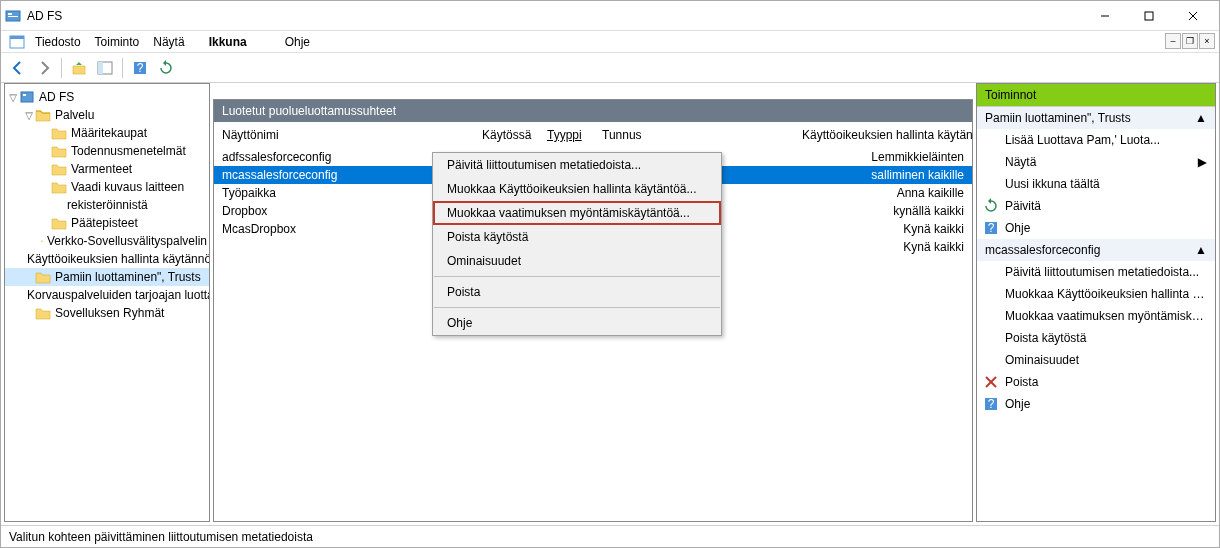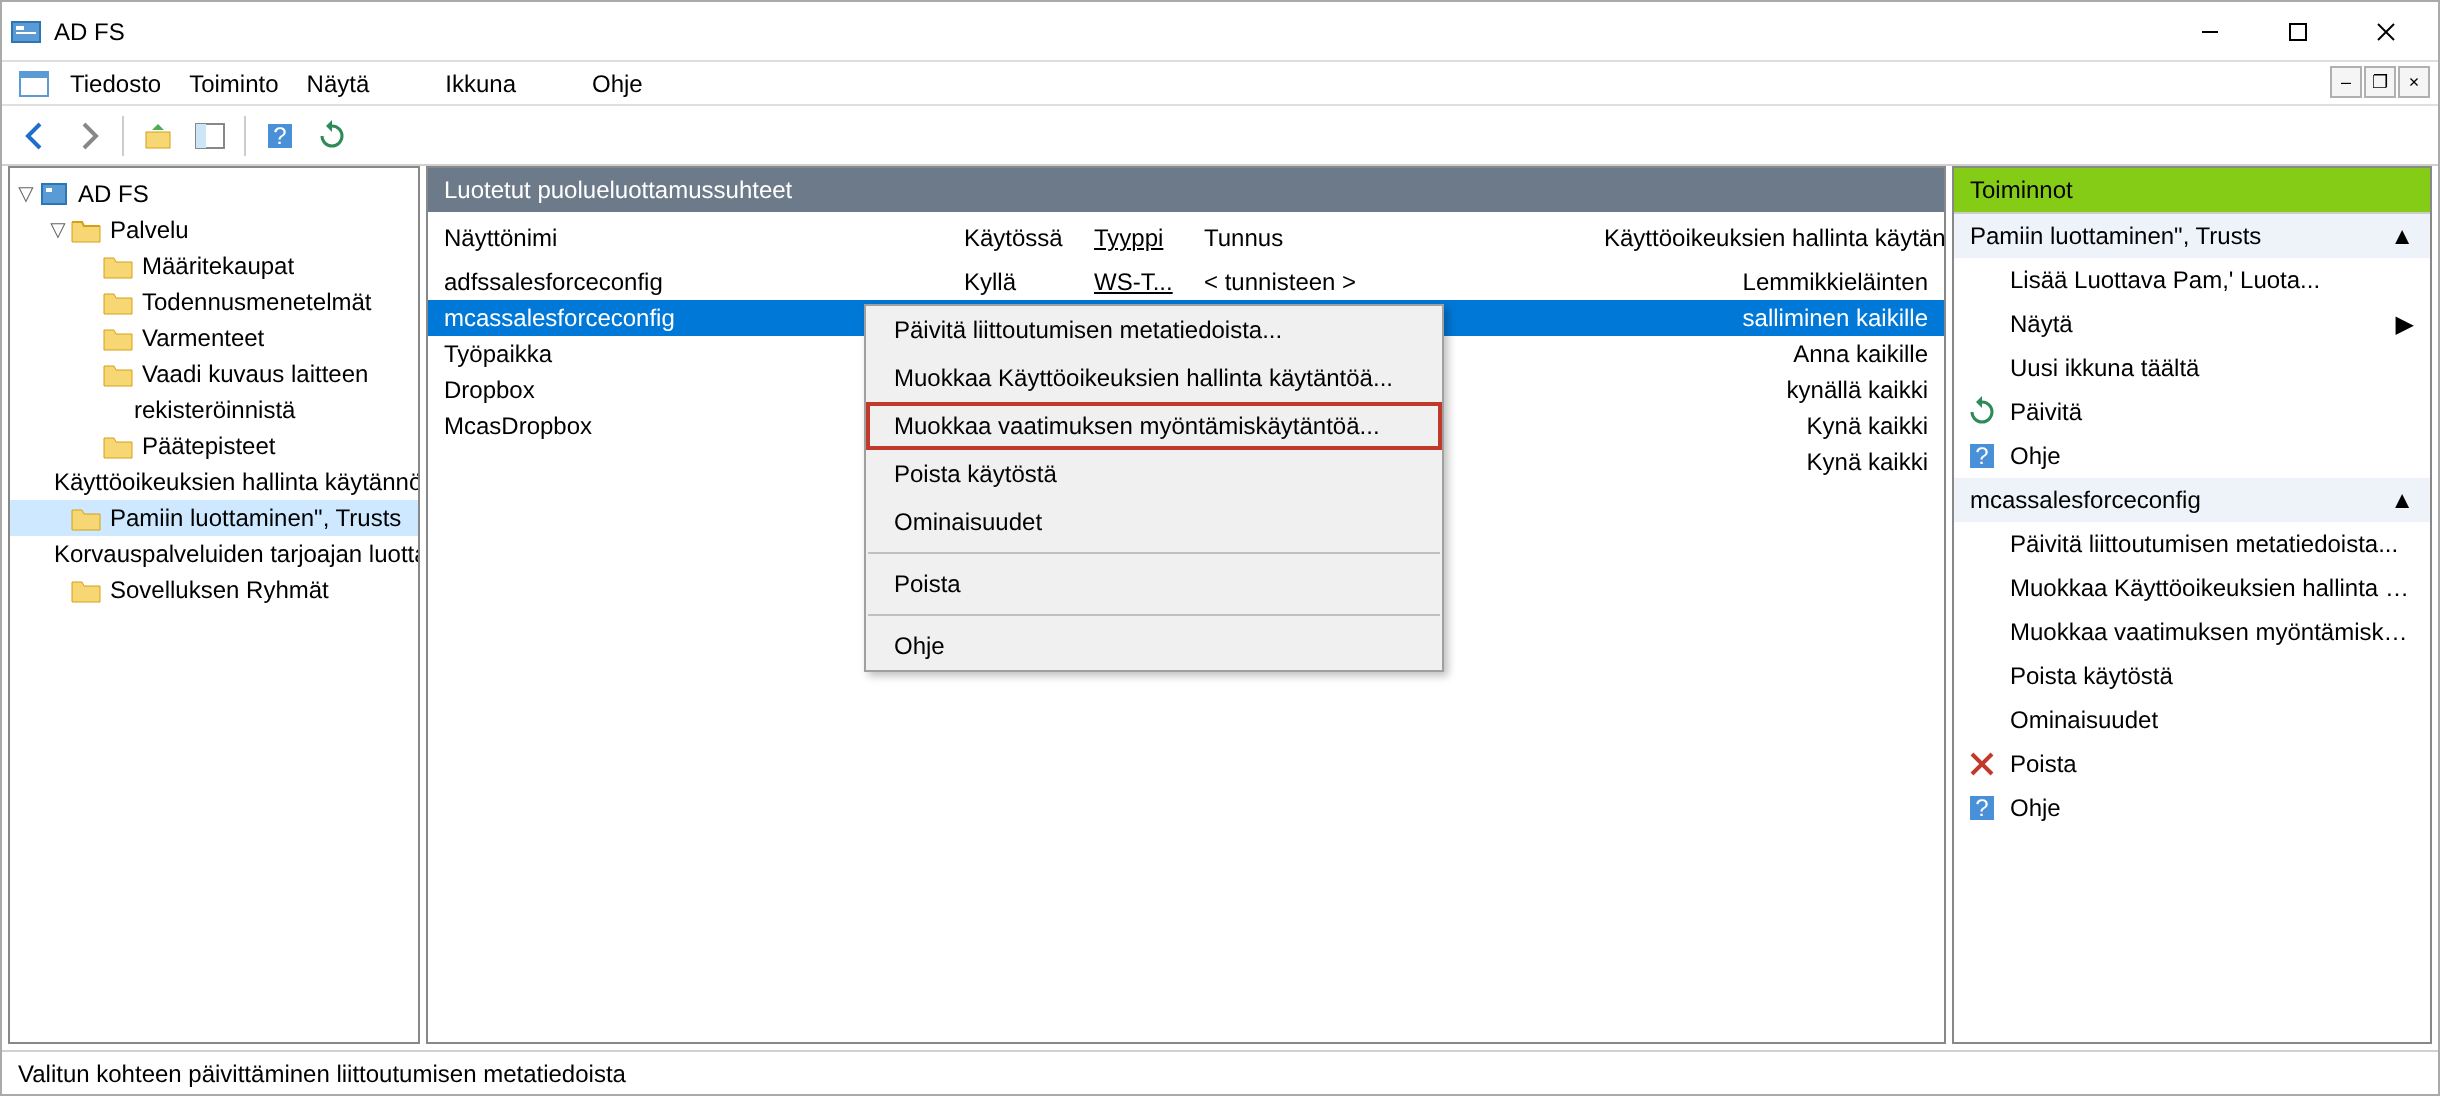--- a/index.html
+++ b/index.html
@@ -16,21 +16,21 @@
 .toolbar { height:30px; display:flex; align-items:center; gap:4px; padding:0 6px; border-bottom:1px solid #d0d0d0;}
 .tool-btn { width:22px;height:22px;display:flex;align-items:center;justify-content:center;border:1px solid transparent;}
 .divider { width:1px;height:20px;background:#ccc;margin:0 2px;}
 .main-area { flex:1; display:flex; overflow:hidden;}
 .tree-pane { width:206px; border:1px solid #888; margin:0 3px 3px 3px; overflow:auto; background:#fff; padding:4px 0;}
 .tree-item { display:flex; align-items:center; padding:1px 2px; white-space:nowrap; height:18px;}
 .tree-item.selected { background:#cde8ff;}
 .tree-toggle { width:12px; text-align:center; font-size:10px; color:#666;}
 .tree-icon { width:16px;height:16px;margin-right:4px;}
 .folder { fill:#f7d774; stroke:#d4a017; stroke-width:0.5;}
-.content-pane { flex:1; display:flex;flex-direction:column; border:1px solid #888; margin:0 3px 3px 0; overflow:hidden;}
+.content-pane { flex:1; display:flex;flex-direction:column; border:1px solid #888; margin:16px 3px 3px 0; overflow:hidden;}
 .content-header { background:#6c7a89;color:#fff;padding:4px 8px;font-size:12px;}
 .content-body { flex:1; overflow:auto; position:relative;}
 .list-header { display:flex; padding:4px 0; }
 .list-header .col { padding:2px 8px; white-space:nowrap; overflow:hidden;}
 .list-row { display:flex; padding:0; height:18px; align-items:center;}
 .list-row.selected { background:#0078d7; color:#fff;}
 .list-row .col { padding:1px 8px; white-space:nowrap; overflow:hidden;}
 .col-name{width:260px;} .col-enabled{width:65px;} .col-type{width:55px;text-decoration:underline;} .col-id{width:200px;} .col-access{flex:1;text-align:right;padding-right:16px;}
 .context-menu { position:absolute; left:432px; top:152px; width:290px; background:#f0f0f0; border:1px solid #a0a0a0; box-shadow:2px 2px 4px rgba(0,0,0,0.25); z-index:100;}
 .ctx-item { padding:5px 14px; white-space:nowrap;}
@@ -76,21 +76,21 @@
 
 <div class="menubar">
   <svg width="16" height="16" viewBox="0 0 16 16">
       <rect x="1" y="2" width="14" height="12" fill="#fff" stroke="#5b9bd5"></rect>
       <rect x="1" y="2" width="14" height="3" fill="#5b9bd5"></rect>
     </svg>
   <div id="menu-items" style="display:flex;gap:2px;">
       <div class="menu-item">Tiedosto</div>
       <div class="menu-item">Toiminto</div>
       <div class="menu-item">Näytä</div>
-      <div class="menu-item" style="margin-left: 24px;">Ikkuna</div>
+      <div class="menu-item" style="margin-left: 10px; font-weight: bold;">Ikkuna</div>
       <div class="menu-item" style="margin-left: 24px;">Ohje</div>
     </div>
   <div class="mini-btns">
     <div class="mini-btn">–</div>
     <div class="mini-btn">❐</div>
     <div class="mini-btn">×</div>
   </div>
 </div>
 
 <div class="toolbar">
@@ -184,20 +184,27 @@
     <span class="tree-toggle"></span>
 
     <span>rekisteröinnistä</span>
   </div>
         <div class="tree-item" style="padding-left:34px">
     <span class="tree-toggle"></span>
     <svg class="tree-icon" viewBox="0 0 16 16">
             <path class="folder" d="M1 4 L6 4 L7 6 L15 6 L15 14 L1 14 Z"></path>
           </svg>
     <span>Päätepisteet</span>
+  </div>
+        <div class="tree-item" style="padding-left:34px">
+    <span class="tree-toggle"></span>
+    <svg class="tree-icon" viewBox="0 0 16 16">
+            <path class="folder" d="M1 4 L6 4 L7 6 L15 6 L15 14 L1 14 Z"></path>
+          </svg>
+    <span>Verkko-Sovellusvälityspalvelin</span>
   </div>
         <div class="tree-item" style="padding-left:18px">
     <span class="tree-toggle"></span>
     <svg class="tree-icon" viewBox="0 0 16 16">
             <path class="folder" d="M1 4 L6 4 L7 6 L15 6 L15 14 L1 14 Z"></path>
           </svg>
     <span>Käyttöoikeuksien hallinta käytännöt</span>
   </div>
         <div class="tree-item selected" style="padding-left:18px">
     <span class="tree-toggle"></span>

